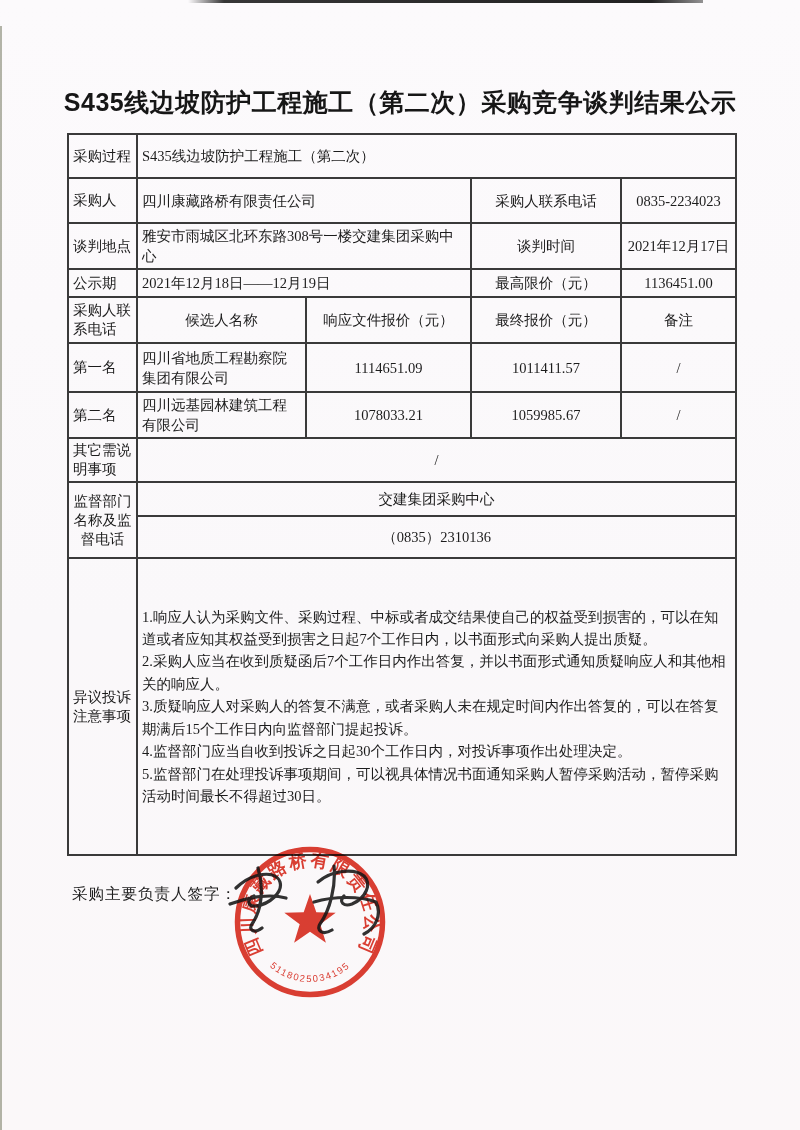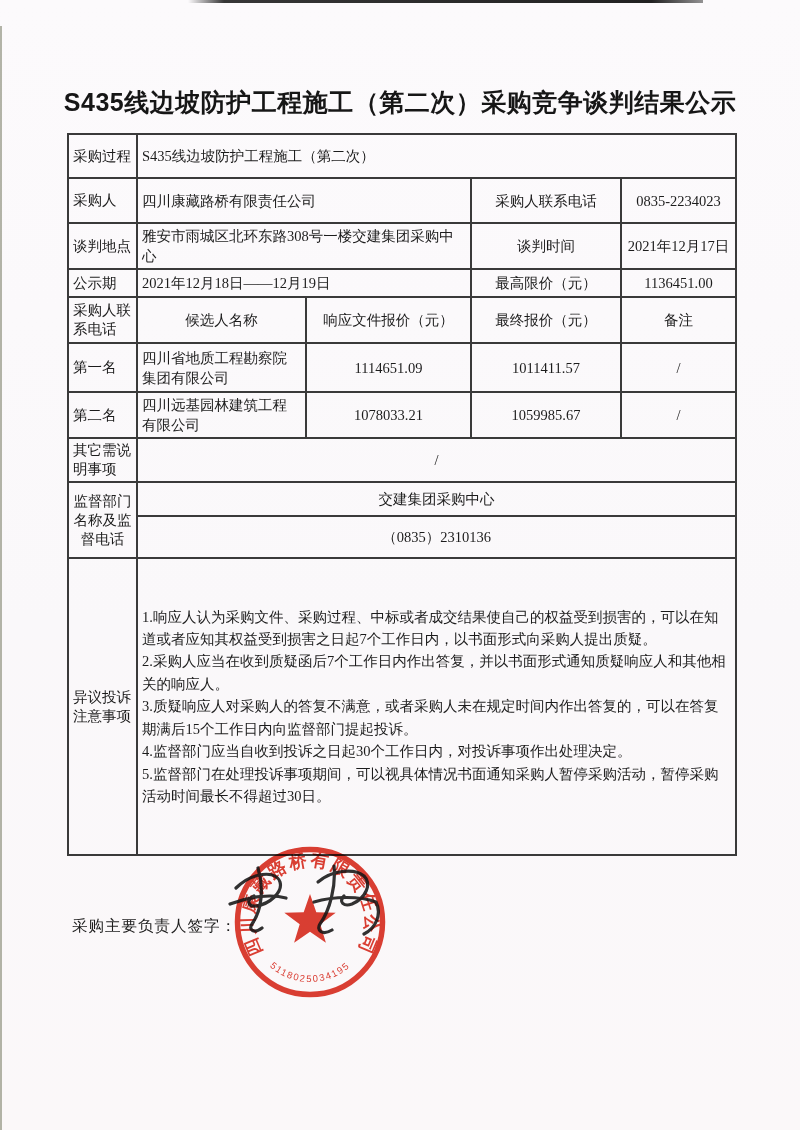--- a/index.html
+++ b/index.html
@@ -25,21 +25,21 @@
     position:absolute;left:67px;top:133px;width:668px;
     border-collapse:collapse;table-layout:fixed;font-size:14.5px;color:#1c1c1c;
   }
   table.main td{border:2px solid #3a3a3a;vertical-align:middle;padding:2px 4px;overflow:hidden;}
   td.lbl{text-align:left;padding-left:4px;line-height:19px;}
   td.lbl-ctr{text-align:center;padding-left:2px;padding-right:2px;line-height:19px;}
   td.val-left{text-align:left;padding-left:6px;line-height:20px;}
   td.ctr{text-align:center;padding-left:2px;padding-right:2px;line-height:20px;margin-top:20px;}
   td.objection-cell{vertical-align:top;text-align:left;padding:62px 10px 8px 10px;line-height:22.4px;}
   .sig-label{
-    position:absolute;left:72px;top:884px;font-size:15.5px;letter-spacing:1px;color:#1c1c1c;margin-top:32px;
+    position:absolute;left:72px;top:884px;font-size:15.5px;letter-spacing:1px;color:#1c1c1c;
   }
   svg.seal{position:absolute;left:230px;top:842px;width:160px;height:160px;mix-blend-mode:multiply;opacity:.95;}
   svg.handwriting{position:absolute;left:226px;top:858px;width:176px;height:96px;}
 </style>
 </head>
 <body>
 
 <div id="page">
 
   <div class="artifact-top"></div>

